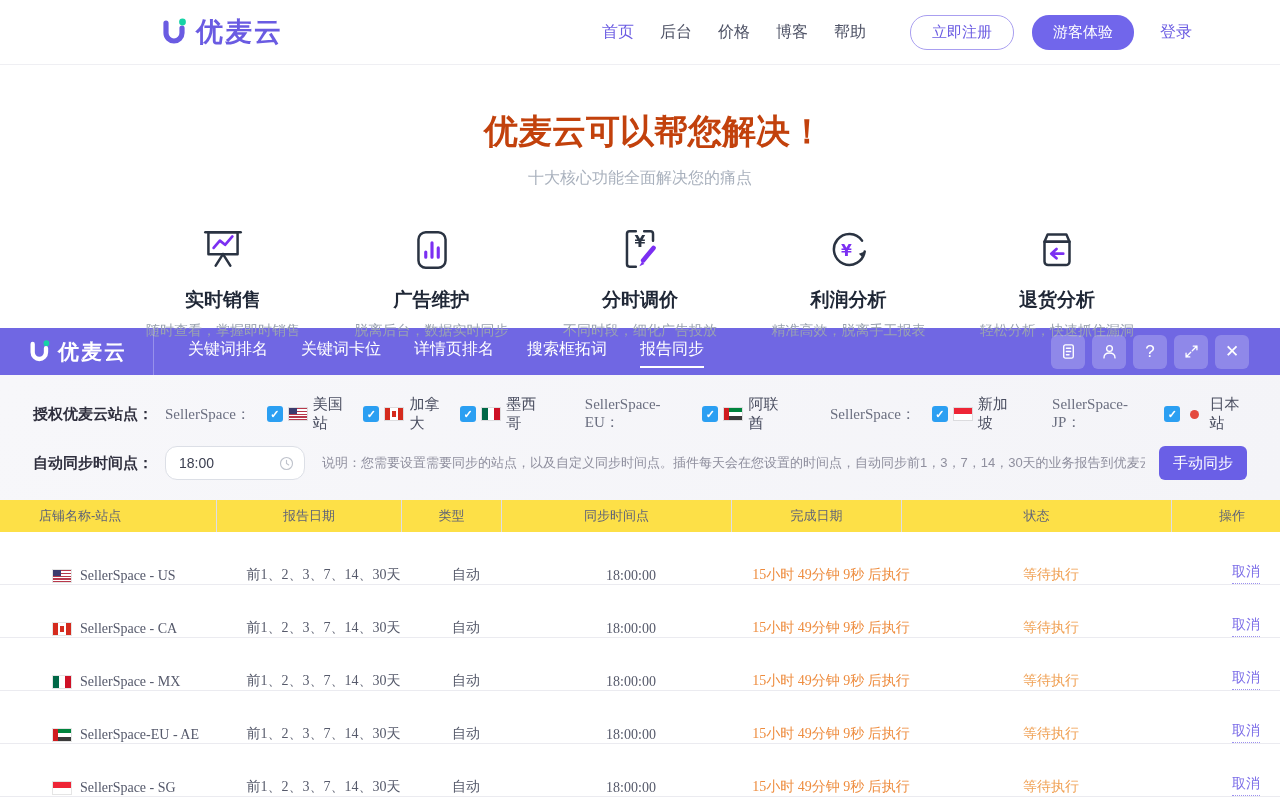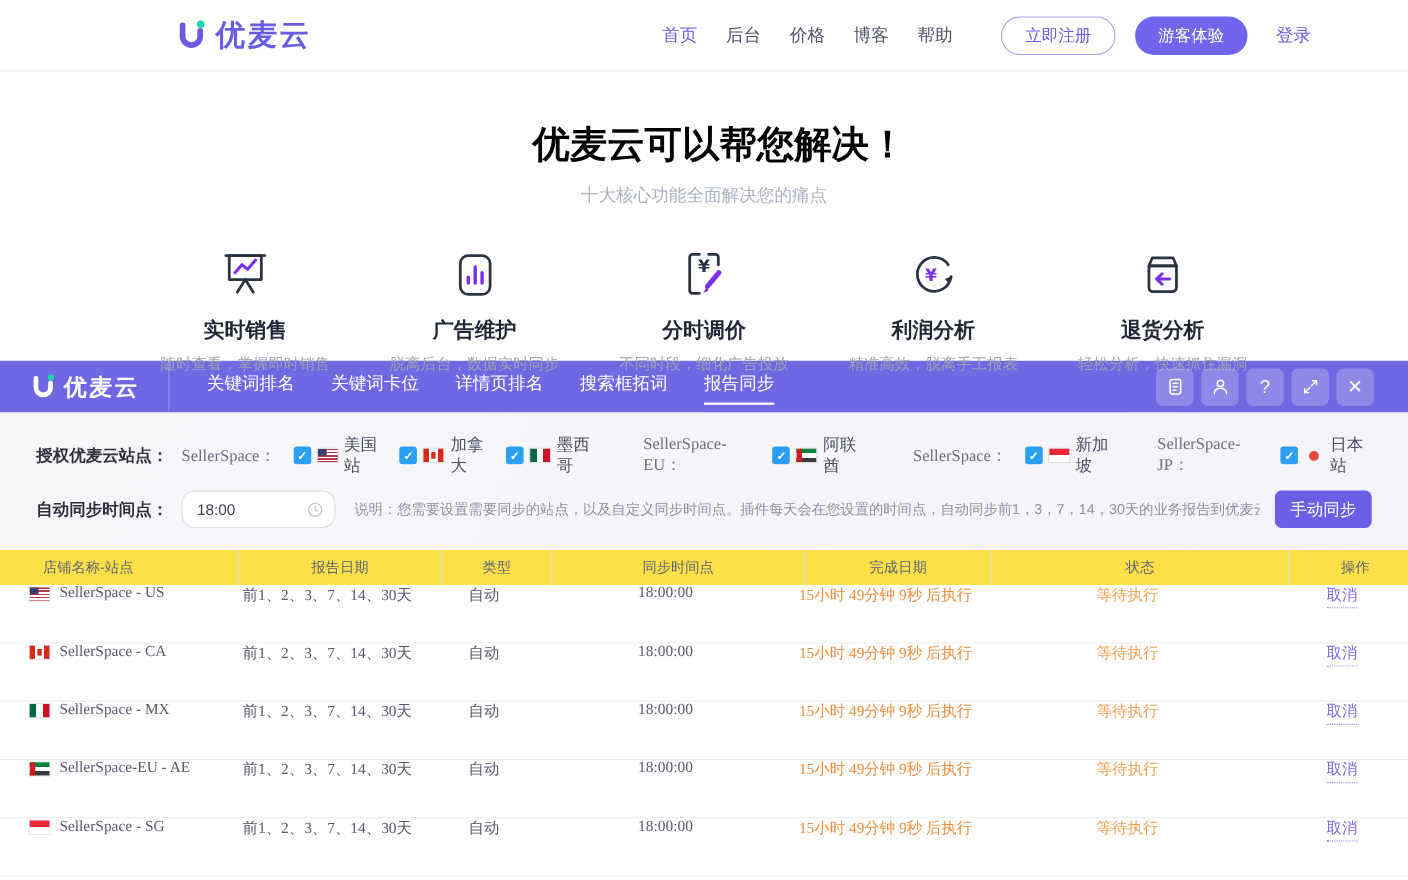--- a/index.html
+++ b/index.html
@@ -15,21 +15,21 @@
   .nav-item { font-size:16px; color:#4f5366; cursor:pointer; }
   .nav-item.active { color:#6a5be2; }
   .btn-register { margin-left:44px; border:1px solid #a99ff0; color:#6a5be2; font-size:15px;
     border-radius:17px; padding:7px 21px; background:#fff; cursor:pointer; }
   .btn-guest { margin-left:18px; border:none; color:#fff; font-size:15px;
     border-radius:17px; padding:8px 21px; background:#7166eb; cursor:pointer; }
   .login-link { margin-left:26px; font-size:16px; color:#6a5be2; cursor:pointer; }
 
   
   .hero { height:263px; padding-top:44px; text-align:center; }
-  .hero-title { font-size:34px; font-weight:bold; color:#000000;padding-left:28px; }
+  .hero-title { font-size:34px; font-weight:bold; color:#c2410c;padding-left:28px; }
   .hero-subtitle { font-size:16px; color:#a9b1bd; margin-top:13px; }
   .features { width:1030px; margin:36px auto 0; display:flex; justify-content:space-between; }
   .feature { width:196px; text-align:center; }
   .feature-icon { height:50px; display:flex; justify-content:center; }
   .feature-title { font-size:19px; font-weight:bold; color:#1f2736; margin-top:12px; }
   .feature-desc { font-size:14px; color:#9aa3b0; margin-top:9px; white-space:nowrap; }
 
   
   .toolbar { height:47px; background:#7067e3; display:flex; align-items:center; padding:0 31px 0 26px; }
   .toolbar .brand-text-sm { font-size:21px; font-weight:bold; color:#fff; letter-spacing:2px; margin-left:7px; }
@@ -79,21 +79,21 @@
   .th { font-size:13px; color:#5f6377; display:flex; align-items:center; justify-content:center;
     border-right:1px solid #dddde9; }
   .th:last-child { border-right:none; }
   .c1 { width:205px; flex:none; justify-content:flex-start; padding-left:27px; }
   .c2 { width:185px; flex:none; }
   .c3 { width:100px; flex:none; }
   .c4 { width:230px; flex:none; }
   .c5 { width:170px; flex:none; }
   .c6 { width:270px; flex:none; }
   .c7 { width:120px; flex:none; }
-  .tr { display:flex; align-items:flex-start; height:53px; background:#fff; border-bottom:1px solid #ebebf0; }
+  .tr { display:flex; align-items:flex-end; height:53px; background:#fff; border-bottom:1px solid #ebebf0;padding-left:26px; }
   .td { font-size:14px; color:#565a6b; display:flex; align-items:center; justify-content:center;
     font-family:"Liberation Serif", serif; }
   .td.c1 { justify-content:flex-start; gap:9px; }
   .store-name { font-family:"Liberation Serif", serif; font-size:14px; color:#55596b; }
   .td-completion { color:#ee8c3e; }
   .td-status { color:#f0a053; }
   .cancel-link { font-family:"Liberation Sans", sans-serif; color:#7b6ce8; font-size:14px;
     border-bottom:1px dotted #9c90ef; padding-bottom:2px; cursor:pointer; }
 </style>
 </head>

